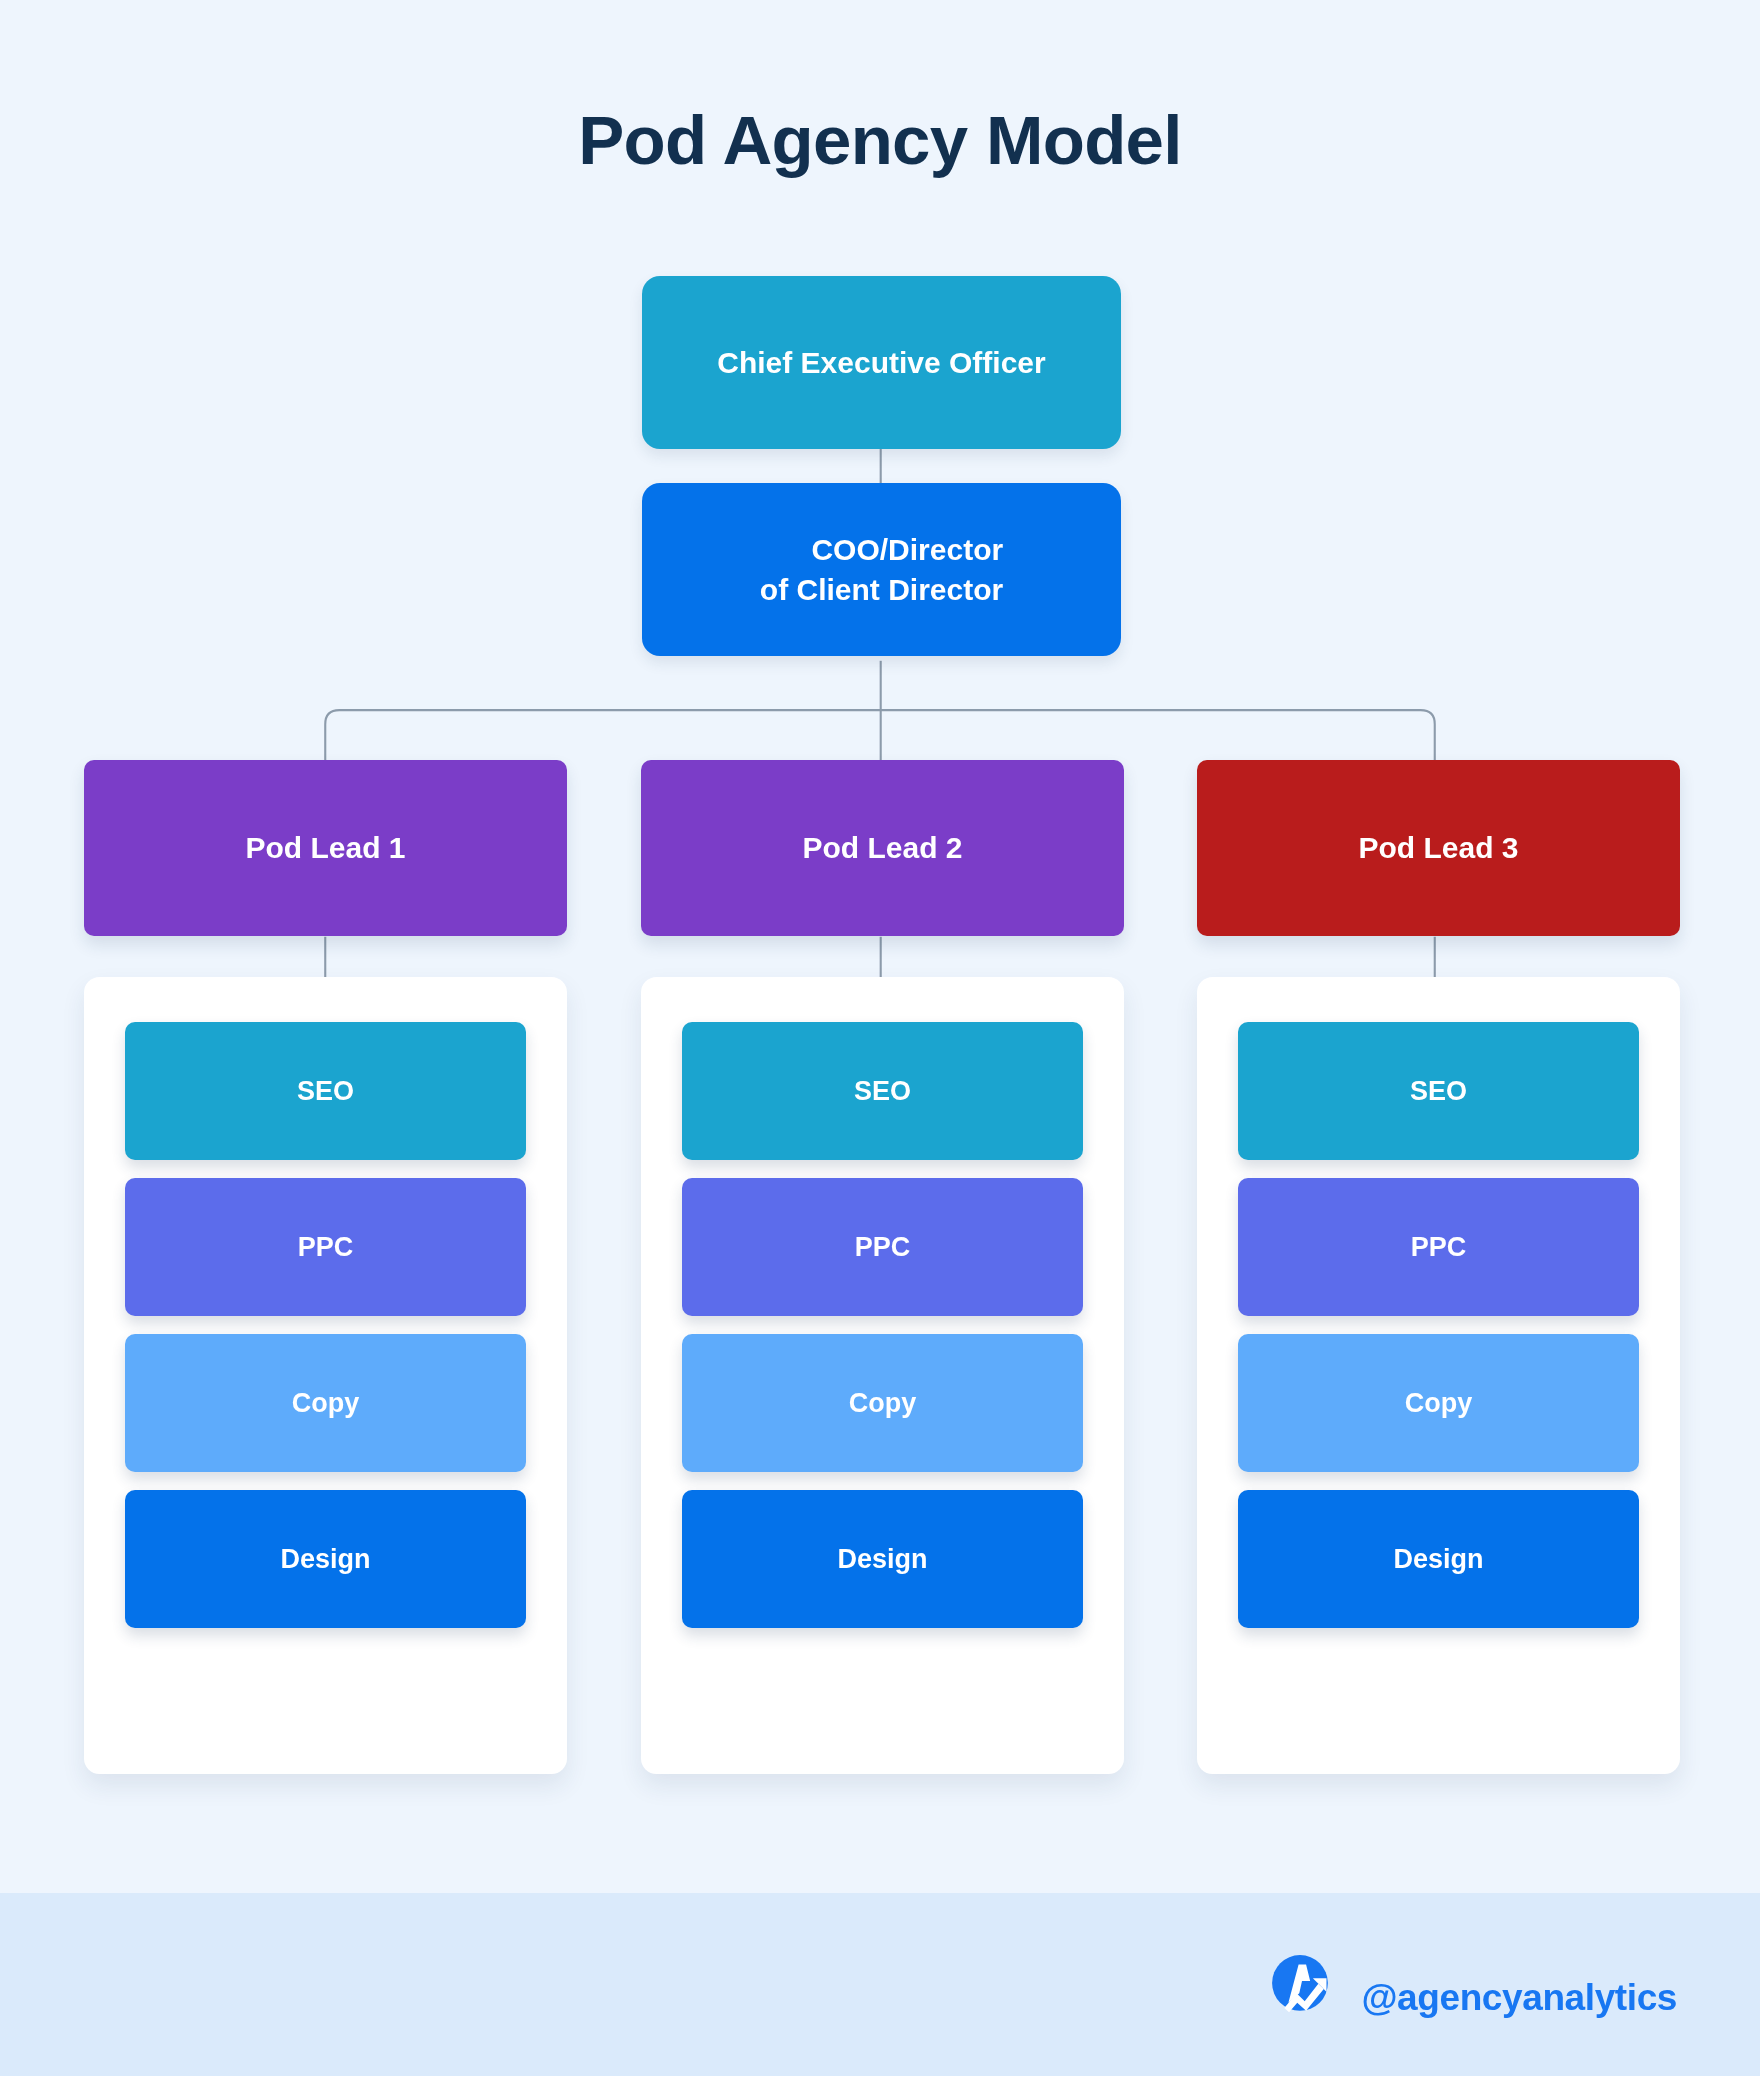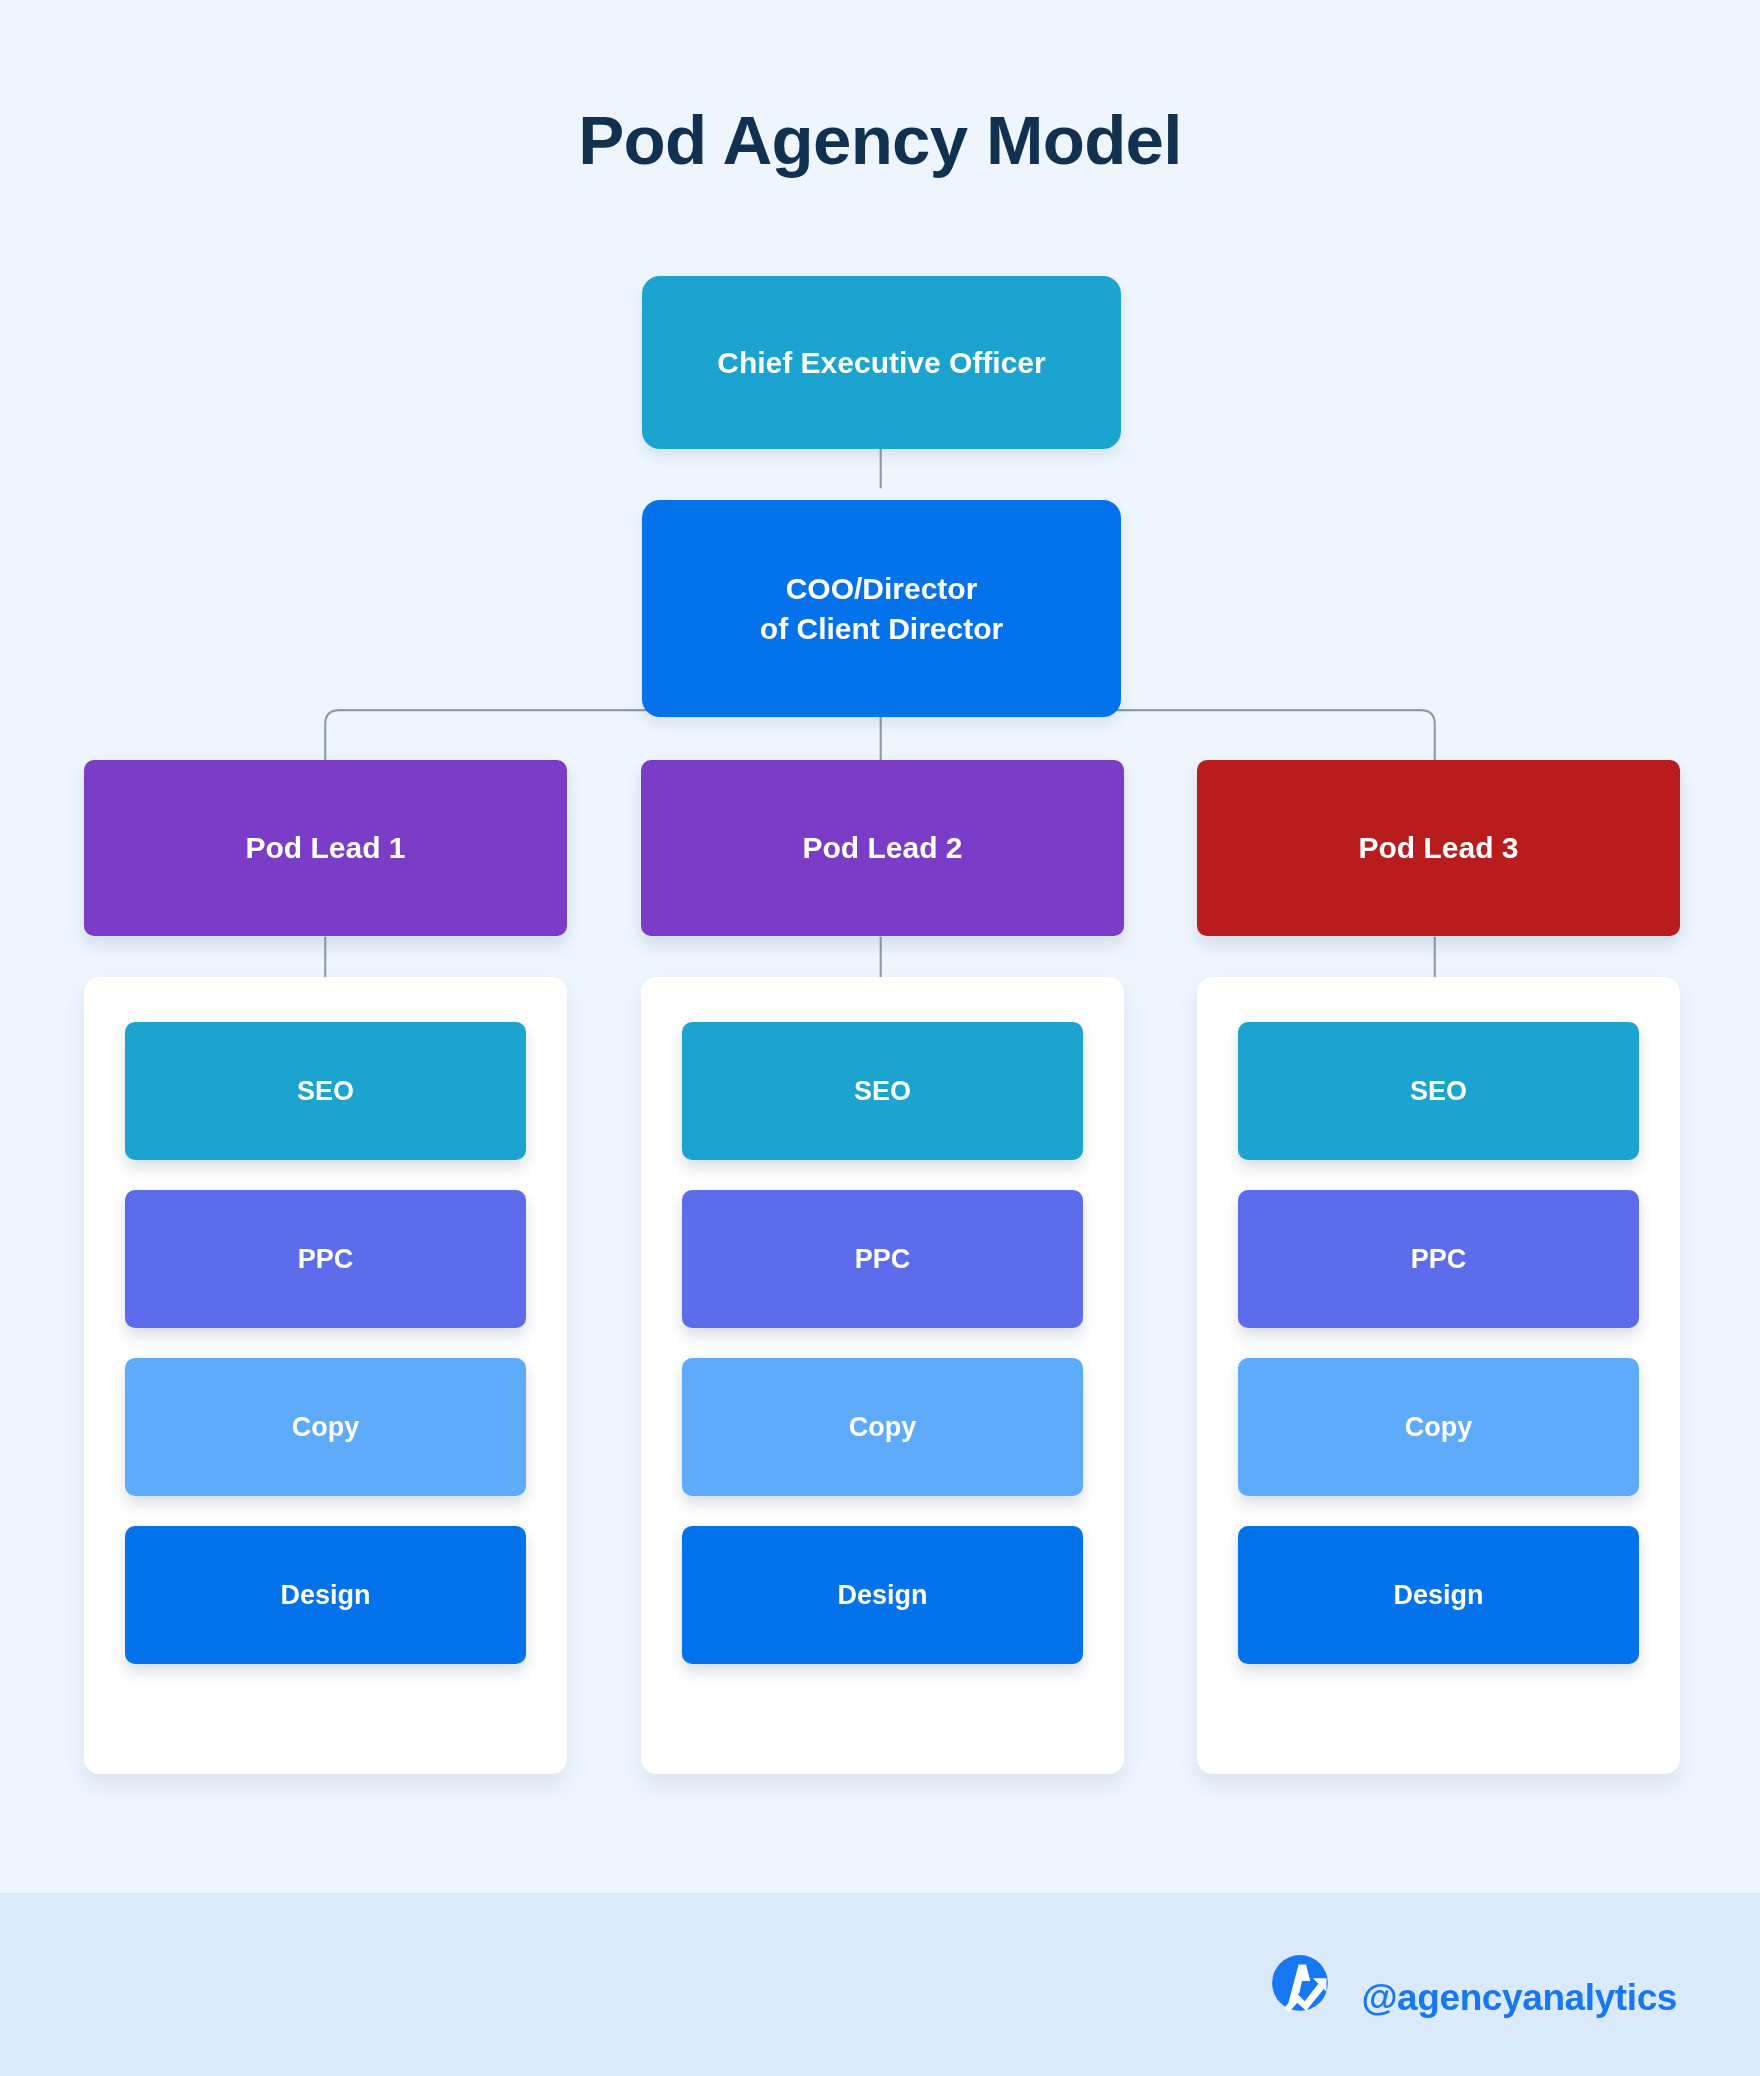--- a/index.html
+++ b/index.html
@@ -58,25 +58,26 @@
   .node-ceo {
     left:642px;
     top:276px;
     width:479px;
     height:173px;
     font-size:30px;
   }
 
   .node-coo {
     left:642px;
-    top:500px;
+    top:483px;
     width:479px;
-    height:217px;
+    height:173px;
     font-size:30px;
     line-height:1.32;
+    text-align:right;
   }
 
   
   .pod-lead {
     position:absolute;
     z-index:2;
     top:760px;
     width:483px;
     height:176px;
     border-radius:10px;
@@ -96,21 +97,21 @@
     top:977px;
     width:483px;
     height:797px;
     background:#ffffff;
     border-radius:15.5px;
     box-shadow:0 11.3px 24px rgba(28,54,92,0.09);
     padding:45px 41px;
     display:flex;
     flex-direction:column;
     justify-content:flex-start;
-    gap:30px;
+    gap:18px;
   }
 
   .role-box {
     height:138px;
     border-radius:10px;
     display:flex;
     align-items:center;
     justify-content:center;
     color:#ffffff;
     font-weight:bold;

